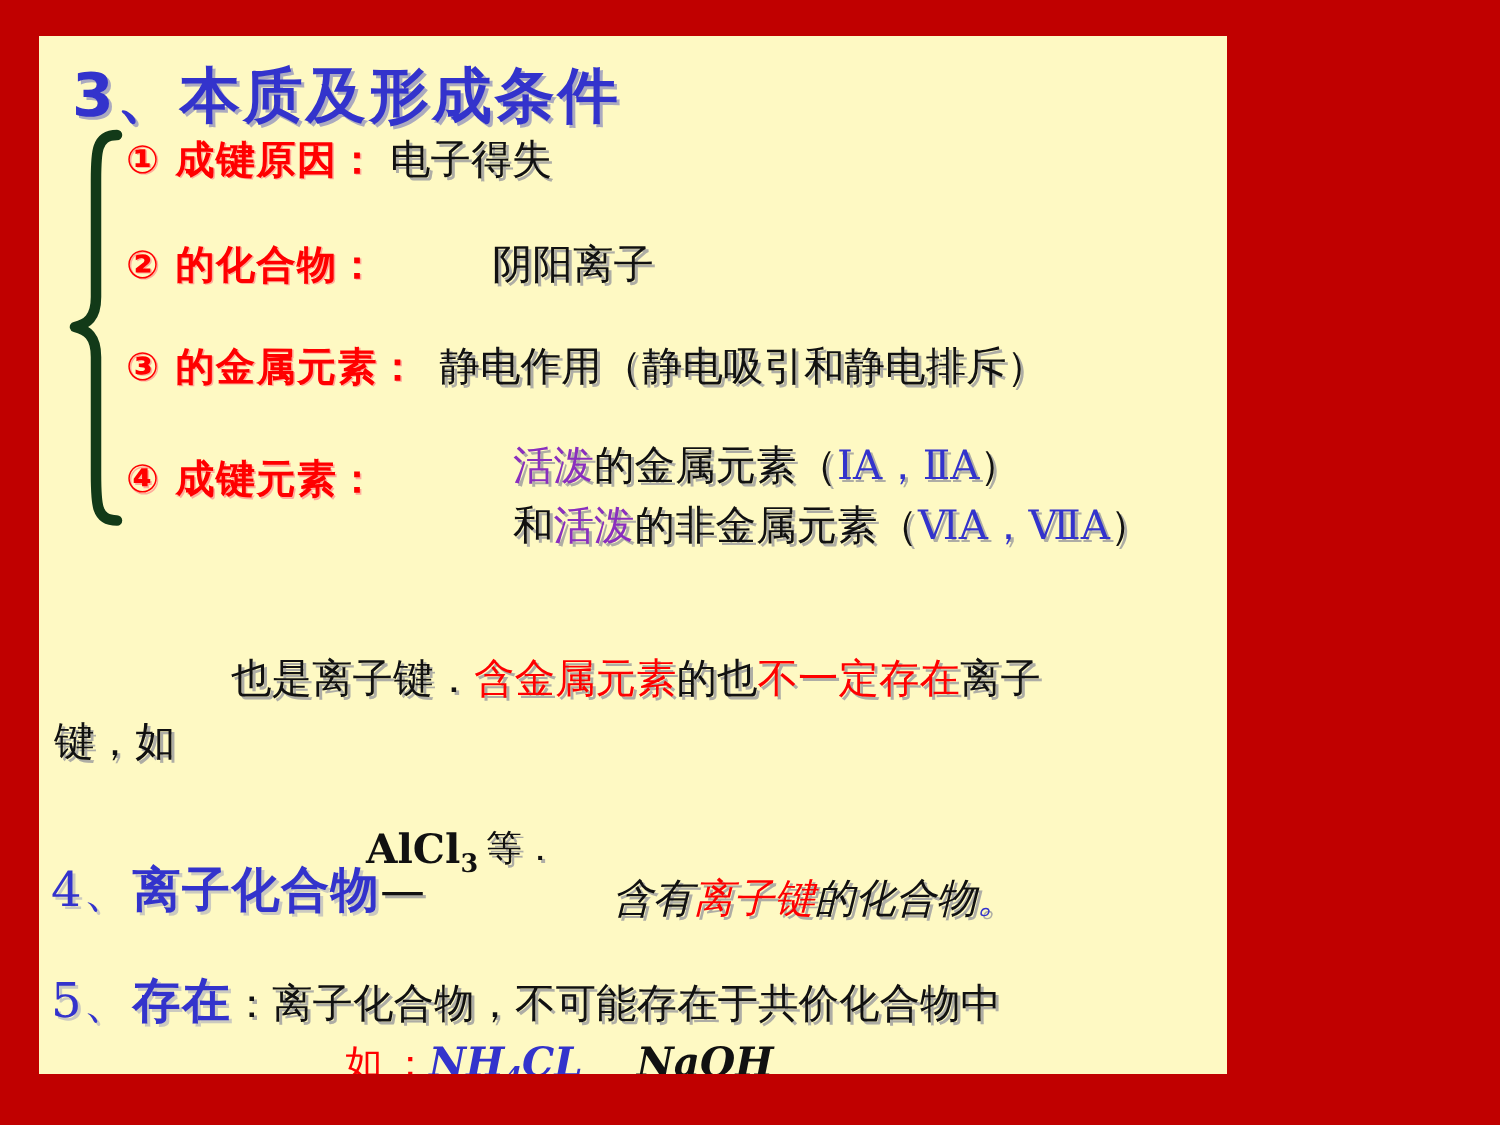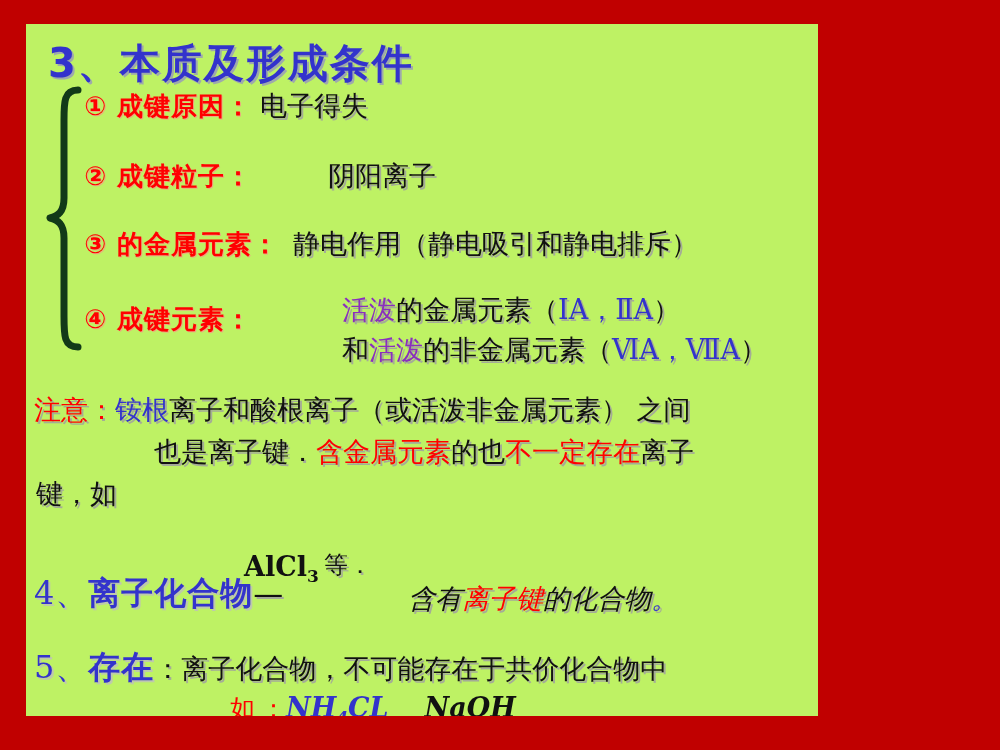--- a/index.html
+++ b/index.html
@@ -11,21 +11,21 @@
   #slide{
     position:relative;
     width:1000px;height:750px;
     box-sizing:border-box;
     background:#c00000;
   }
   #canvas{
     position:absolute;
     left:26px;top:24px;
     width:792px;height:692px;
-    background:#bef264;
+    background:#fef9c3;
     overflow:hidden;
   }
   .abs{position:absolute;white-space:nowrap;}
   .cn{font-family:"DejaVu Sans","Liberation Sans",sans-serif;}
   .serif{font-family:"DejaVu Serif","Liberation Serif",serif;}
 
   
   .sh{text-shadow:2px 2px 0 rgba(160,160,160,.85);}
   .shl{text-shadow:2px 2px 0 rgba(190,190,190,.8);}
 
@@ -98,44 +98,41 @@
     </div>
 
     <div class="row" style="left:58px;top:64px;">
       <span class="cn lbl">①</span>
       <span class="cn lbl" style="margin-left:10px;">成键原因：</span>
       <span class="cn val sh" style="margin-left:8px;">电子得失</span>
     </div>
 
     <div class="row" style="left:58px;top:134px;">
       <span class="cn lbl">②</span>
-      <span class="cn lbl" style="margin-left:10px;">成键粒子：</span>
+      <span class="cn lbl" style="margin-left:10px;">的化合物：</span>
       <span class="cn val sh" style="margin-left:76px;">阴阳离子</span>
     </div>
 
     <div class="row" style="left:58px;top:202px;">
       <span class="cn lbl">③</span>
       <span class="cn lbl" style="margin-left:10px;">的金属元素：</span>
       <span class="cn val sh" style="margin-left:14px;">静电作用（静电吸引和静电排斥）</span>
     </div>
 
     <div class="row" style="left:58px;top:278px;">
       <span class="cn lbl">④</span>
       <span class="cn lbl" style="margin-left:10px;">成键元素：</span>
     </div>
     <div class="abs cn val sh" style="left:316px;top:268px;font-size:27px;">
       <span class="purple">活泼</span><span class="black">的金属元素（</span><span class="blue serif">ⅠA，ⅡA</span><span class="black">）</span>
     </div>
     <div class="abs cn val sh" style="left:316px;top:308px;font-size:27px;">
       <span class="black">和</span><span class="purple">活泼</span><span class="black">的非金属元素（</span><span class="blue serif">ⅥA，ⅦA</span><span class="black">）</span>
     </div>
 
-    <div class="abs cn note sh" style="left:8px;top:368px;">
-      <span class="red">注意</span><span class="red">：</span><span class="blue">铵根</span><span class="black">离子和酸根离子（或活泼非金属元素） 之间</span>
-    </div>
 
     <div class="abs cn note sh" style="left:128px;top:410px;">
       <span class="black">也是离子键．</span><span class="red">含金属元素</span><span class="black">的也</span><span class="red">不一定存在</span><span class="black">离子</span>
     </div>
 
     <div class="abs cn note sh" style="left:10px;top:452px;">键，如</div>
 
     <div class="abs" id="alcl3">
       <span>AlCl</span><sub>3</sub>
     </div>

